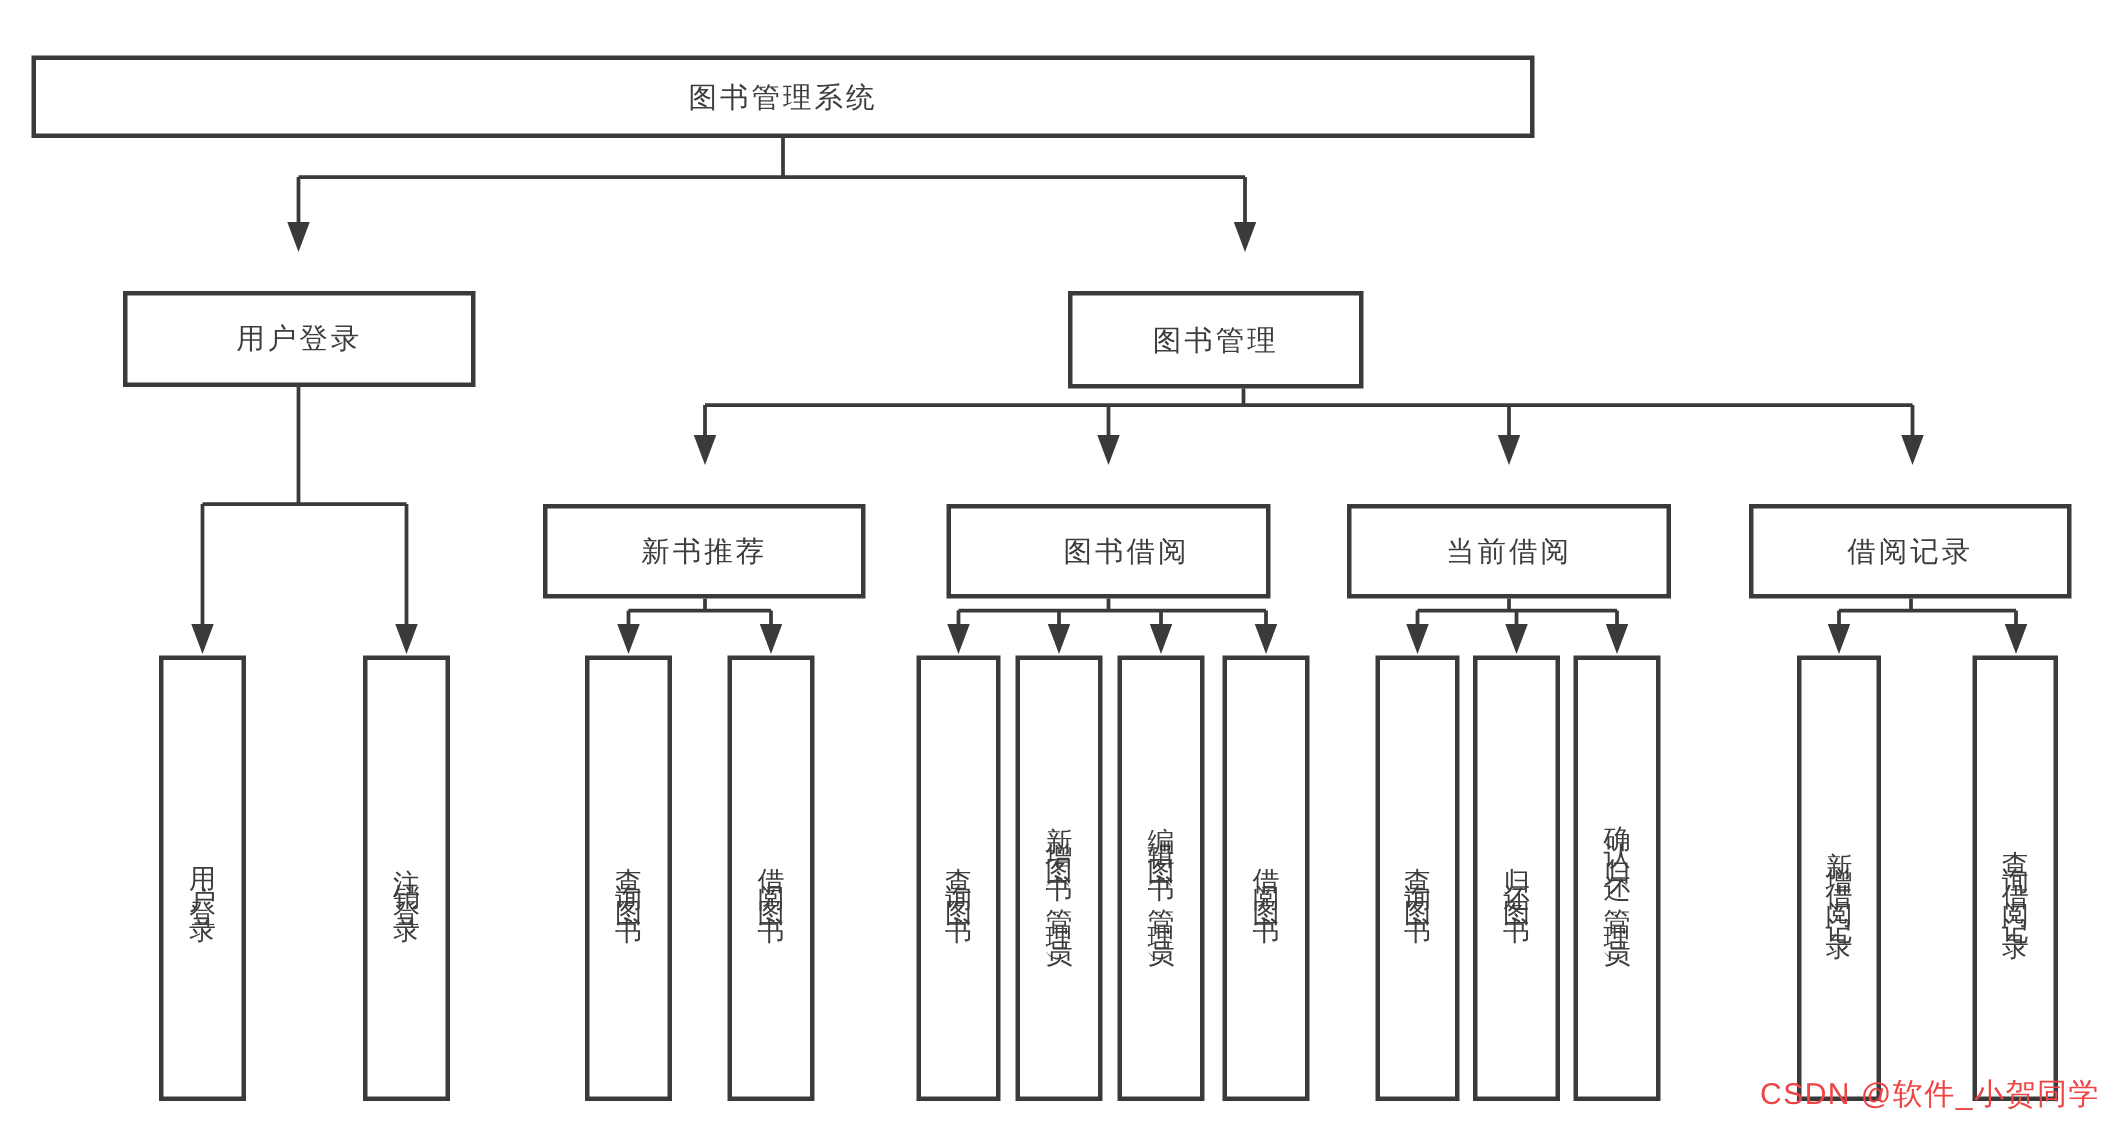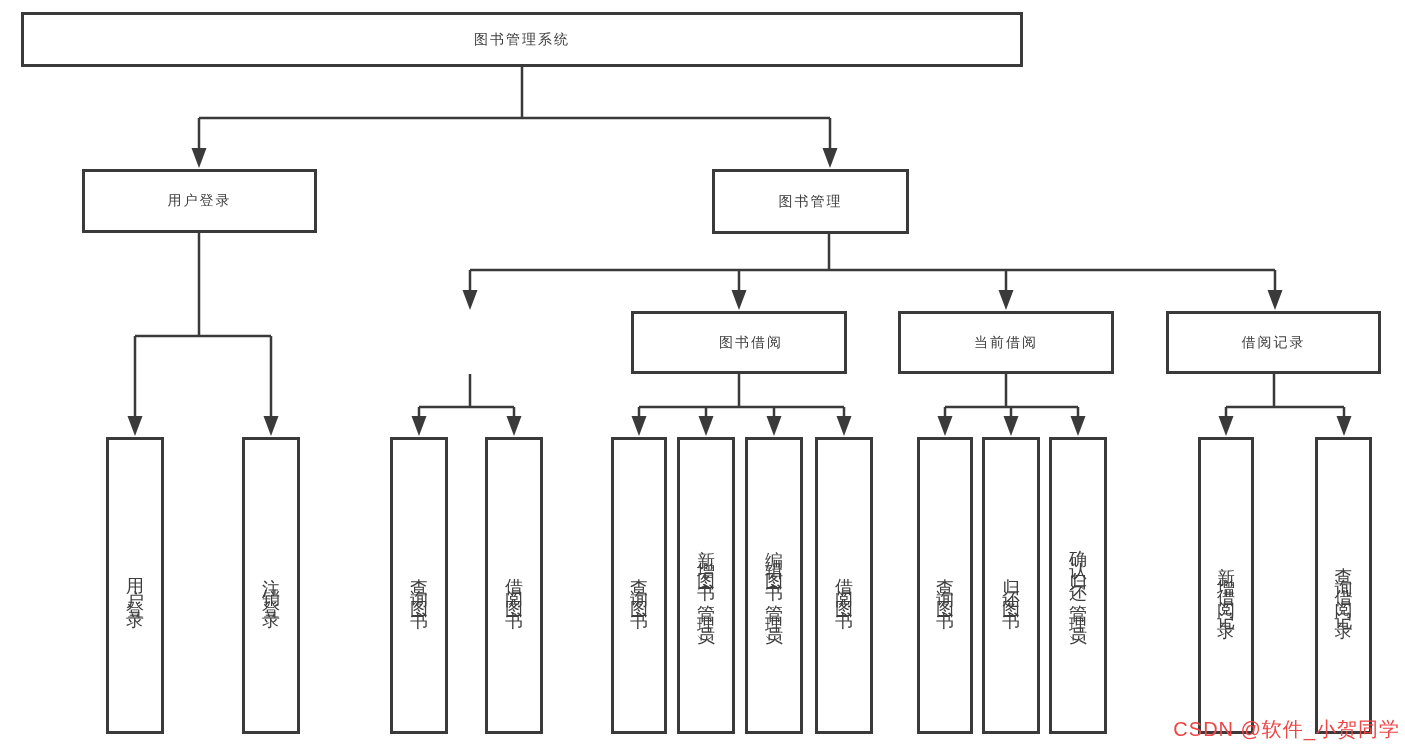--- a/index.html
+++ b/index.html
@@ -22,21 +22,21 @@
   .node {
     position: absolute;
     box-sizing: border-box;
     border: 3px solid #3a3a3a;
     background: #ffffff;
     color: #3d3d3d;
     display: flex;
     align-items: center;
     justify-content: center;
   }
-  .h-node { font-size: 14px; letter-spacing: 2px; white-space: nowrap; }
+  .h-node { font-size: 19px; letter-spacing: 2px; white-space: nowrap; margin-top: 25px; }
   .v-node span {
     writing-mode: vertical-rl;
     text-orientation: mixed;
     font-size: 18px;
     letter-spacing: 11px;
     line-height: 1;
     white-space: nowrap;
   }
   #watermark {
     position: absolute;
@@ -87,20 +87,23 @@
     <span>图书管理系统</span>
   </div>
 
   <div class="node h-node" style="left:82px; top:169px; width:235px; height:64px;">
     <span>用户登录</span>
   </div>
   <div class="node h-node" style="left:712px; top:169px; width:197px; height:65px;">
     <span>图书管理</span>
   </div>
 
+  <div class="node h-node" style="left:362px; top:311px; width:215px; height:63px;">
+    <span>新书推荐</span>
+  </div>
   <div class="node h-node" style="left:631px; top:311px; width:216px; height:63px;padding-left:24px;">
     <span>图书借阅</span>
   </div>
   <div class="node h-node" style="left:1166px; top:311px; width:215px; height:63px;">
     <span>借阅记录</span>
   </div>
   <div class="node h-node" style="left:898px; top:311px; width:216px; height:63px;">
     <span>当前借阅</span>
   </div>
 

